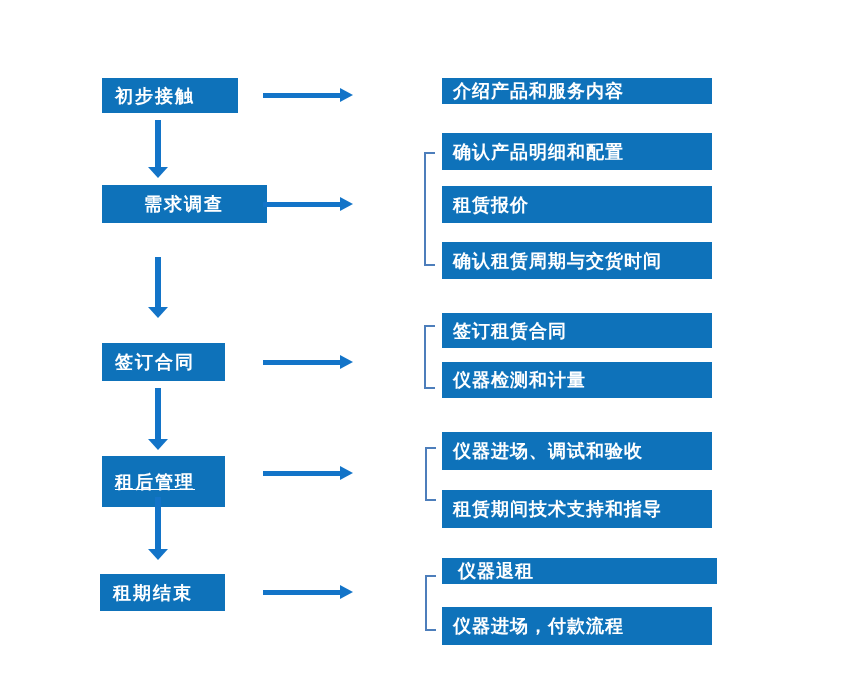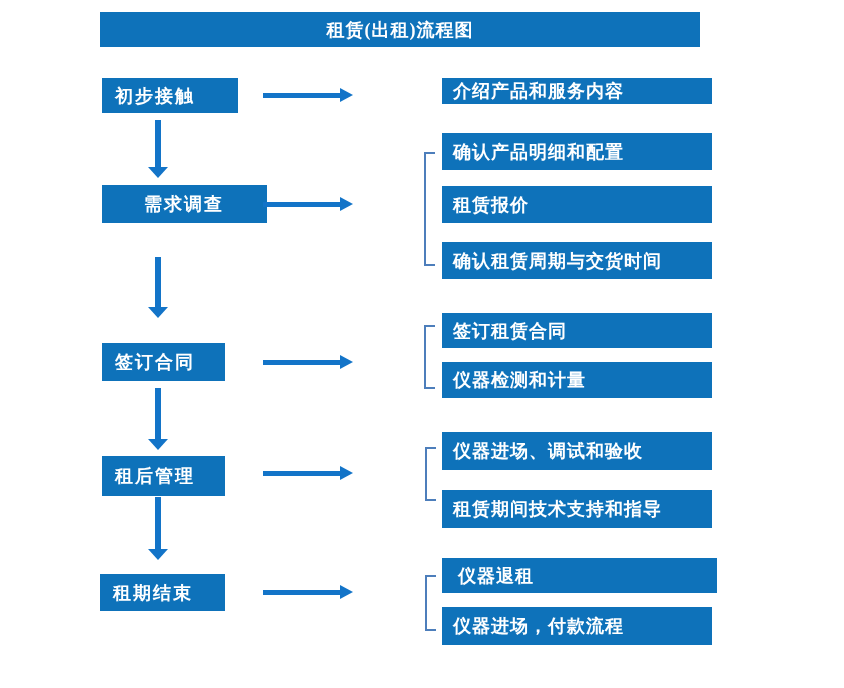--- a/index.html
+++ b/index.html
@@ -68,26 +68,25 @@
     border-left: 2px solid var(--bracket-blue, #4D7EBB);
     border-top: 2px solid var(--bracket-blue, #4D7EBB);
     border-bottom: 2px solid var(--bracket-blue, #4D7EBB);
   }
 </style>
 </head>
 <body>
 
 <div class="canvas">
 
-  <div class="titlebar">租赁(出租)流程图</div>
 
   <div class="box stage" style="left:102px; top:78px;  width:123px; height:35px;">初步接触</div>
   <div class="box stage" style="left:102px; top:185px; width:123px; height:38px;padding-left:42px;">需求调查</div>
   <div class="box stage" style="left:102px; top:343px; width:110px; height:38px;">签订合同</div>
-  <div class="box stage" style="left:102px; top:456px; width:110px; height:40px;">租后管理</div>
+  <div class="box stage" style="left:102px; top:456px; width:110px; height:51px;text-decoration:underline;">租后管理</div>
   <div class="box stage" style="left:100px; top:574px; width:112px; height:37px;">租期结束</div>
 
   <div class="arrow-v" style="left:148px; top:120px;">
     <div class="shaft" style="height:47px;"></div>
       <div class="head"></div>
   </div>
   <div class="arrow-v" style="left:148px; top:257px;">
     <div class="shaft" style="height:50px;"></div>
       <div class="head"></div>
   </div>
@@ -122,16 +121,16 @@
   <div class="bracket" style="left:425px; top:575px; height:52px;"></div>
 
   <div class="box detail" style="left:442px; top:78px;  width:259px; height:26px;">介绍产品和服务内容</div>
   <div class="box detail" style="left:442px; top:133px; width:259px; height:37px;">确认产品明细和配置</div>
   <div class="box detail" style="left:442px; top:186px; width:259px; height:37px;text-align:center;">租赁报价</div>
   <div class="box detail" style="left:442px; top:242px; width:259px; height:37px;">确认租赁周期与交货时间</div>
   <div class="box detail" style="left:442px; top:313px; width:259px; height:35px;">签订租赁合同</div>
   <div class="box detail" style="left:442px; top:362px; width:259px; height:36px;">仪器检测和计量</div>
   <div class="box detail" style="left:442px; top:422px; width:259px; height:38px;margin-top:10px;">仪器进场、调试和验收</div>
   <div class="box detail" style="left:442px; top:490px; width:259px; height:38px;">租赁期间技术支持和指导</div>
-  <div class="box detail" style="left:442px; top:558px; width:259px; height:35px;padding-left:16px;">仪器退租</div>
+  <div class="box detail" style="left:442px; top:558px; width:259px; height:26px;padding-left:16px;">仪器退租</div>
   <div class="box detail" style="left:442px; top:607px; width:259px; height:38px;">仪器进场，付款流程</div>
 
 </div>
 
 </body></html>

